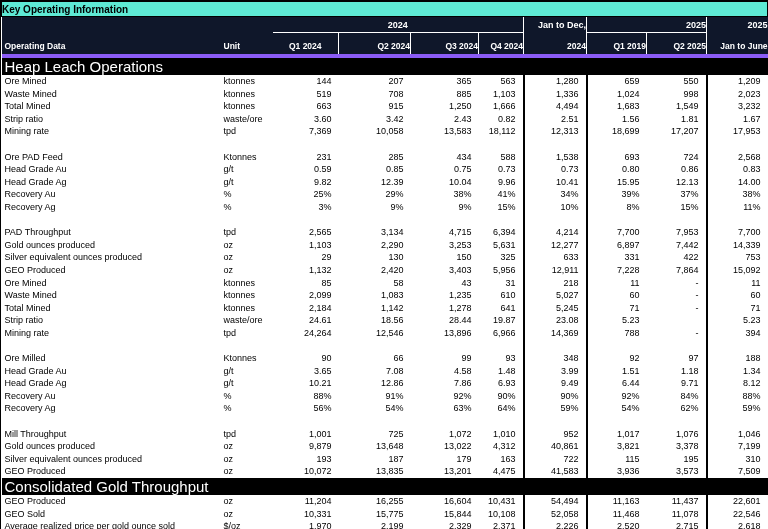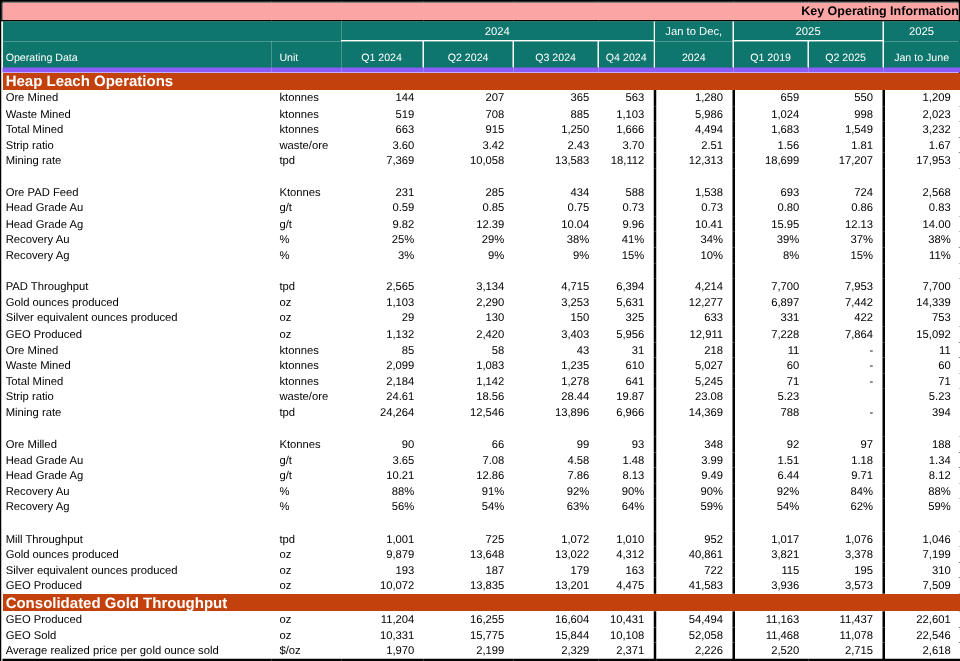--- a/index.html
+++ b/index.html
@@ -3,36 +3,36 @@
 <meta charset="utf-8">
 <style>
   html,body{margin:0;padding:0;background:#fff;}
   body{width:768px;height:529px;font-family:"Liberation Sans",sans-serif;-webkit-font-smoothing:antialiased;}
   .frame{width:766px;border:1px solid #000;}
   table{border-collapse:collapse;table-layout:fixed;width:766px;}
   td,th{margin:0;padding:0;overflow:hidden;white-space:nowrap;}
 
   
   .title-row td{
-    background:#fca5a5;color:#000;font-weight:bold;font-size:10px;
-    text-align:right;height:14px;border:1px solid #000;
+    background:#5eead4;color:#000;font-weight:bold;font-size:10px;
+    text-align:left;height:14px;border:1px solid #000;
   }
 
   
-  .hdr th{background:#0f766e;color:#fff;font-weight:normal;}
+  .hdr th{background:#0f172a;color:#fff;font-weight:bold;}
   .hdr1 th{height:15px;font-size:9px;text-align:center;vertical-align:middle;}
   .hdr2 th{height:18px;font-size:8.5px;text-align:center;vertical-align:bottom;padding-bottom:3px;border-bottom:4px solid #8b5cf6;}
   .hdr .underline{border-bottom:1px solid #fff;}
-  .hdr .wl{border-left:1px solid #fff;}
+  .hdr .wl{border-left:1px solid #fff;text-align:right;}
   .hdr2 .od{text-align:left;padding-left:3px;}
   .hdr2 .unit-h{text-align:left;padding-left:7px;}
 
   
   .section-row td{
-    background:#c2410c;color:#fff;font-weight:bold;font-size:12px;
+    background:#000000;color:#fff;font-weight:normal;font-size:15px;
     height:12px;text-align:left;padding-left:3px;vertical-align:middle;
   }
 
   
   tbody tr.data td{height:12.6px;line-height:12.6px;font-size:9px;color:#000;background:#fff;}
   td.label{text-align:left;padding-left:3px;}
   td.unit{text-align:left;padding-left:7px;}
   td.num{text-align:right;padding-right:7px;}
   tr.bold td{font-weight:normal;}
   td.bR{border-right:2px solid #000;}
@@ -95,21 +95,21 @@
           <td class="num bR">550</td>
           <td class="num">1,209</td>
         </tr>
         <tr class="data">
           <td class="label">Waste Mined</td>
           <td class="unit">ktonnes</td>
           <td class="num">519</td>
           <td class="num">708</td>
           <td class="num">885</td>
           <td class="num bR">1,103</td>
-          <td class="num bR">5,986</td>
+          <td class="num bR">1,336</td>
           <td class="num">1,024</td>
           <td class="num bR">998</td>
           <td class="num">2,023</td>
         </tr>
         <tr class="data">
           <td class="label">Total Mined</td>
           <td class="unit">ktonnes</td>
           <td class="num">663</td>
           <td class="num">915</td>
           <td class="num">1,250</td>
@@ -118,21 +118,21 @@
           <td class="num">1,683</td>
           <td class="num bR">1,549</td>
           <td class="num">3,232</td>
         </tr>
         <tr class="data">
           <td class="label">Strip ratio</td>
           <td class="unit">waste/ore</td>
           <td class="num">3.60</td>
           <td class="num">3.42</td>
           <td class="num">2.43</td>
-          <td class="num bR">3.70</td>
+          <td class="num bR">0.82</td>
           <td class="num bR">2.51</td>
           <td class="num">1.56</td>
           <td class="num bR">1.81</td>
           <td class="num">1.67</td>
         </tr>
         <tr class="data">
           <td class="label">Mining rate</td>
           <td class="unit">tpd</td>
           <td class="num">7,369</td>
           <td class="num">10,058</td>
@@ -370,21 +370,21 @@
           <td class="num">1.51</td>
           <td class="num bR">1.18</td>
           <td class="num">1.34</td>
         </tr>
         <tr class="data">
           <td class="label">Head Grade Ag</td>
           <td class="unit">g/t</td>
           <td class="num">10.21</td>
           <td class="num">12.86</td>
           <td class="num">7.86</td>
-          <td class="num bR">8.13</td>
+          <td class="num bR">6.93</td>
           <td class="num bR">9.49</td>
           <td class="num">6.44</td>
           <td class="num bR">9.71</td>
           <td class="num">8.12</td>
         </tr>
         <tr class="data">
           <td class="label">Recovery Au</td>
           <td class="unit">%</td>
           <td class="num">88%</td>
           <td class="num">91%</td>

